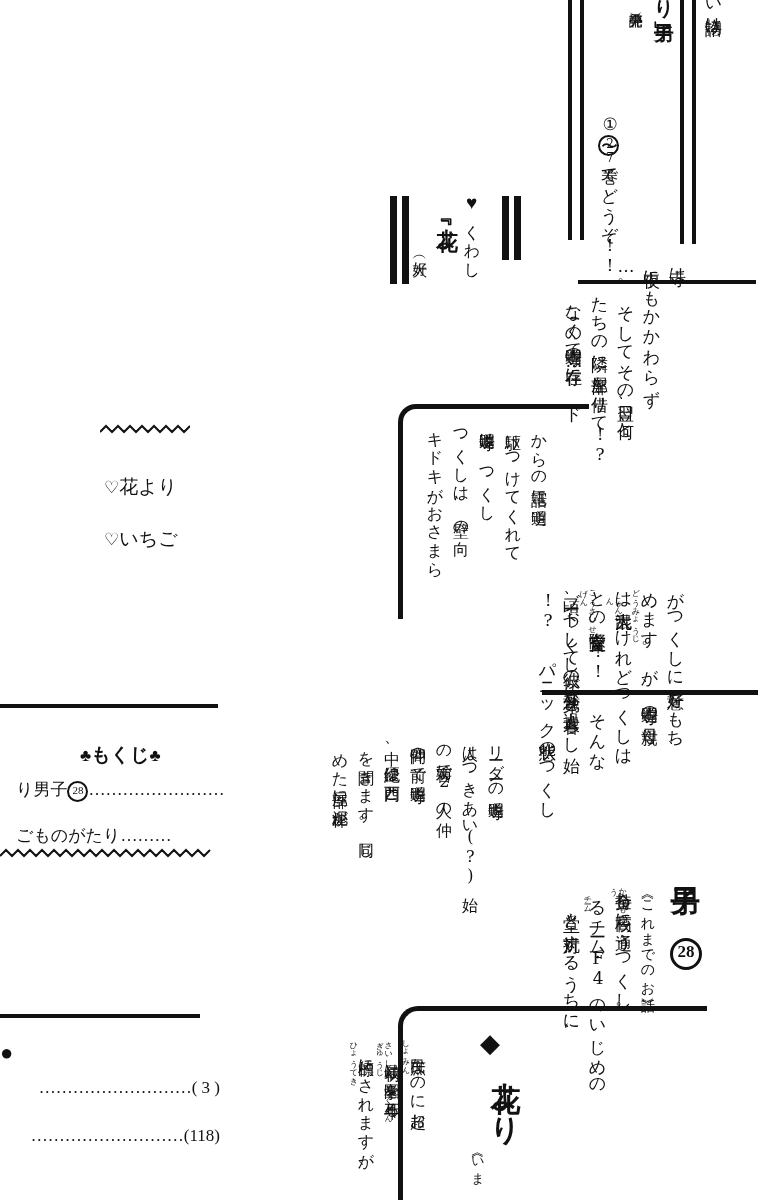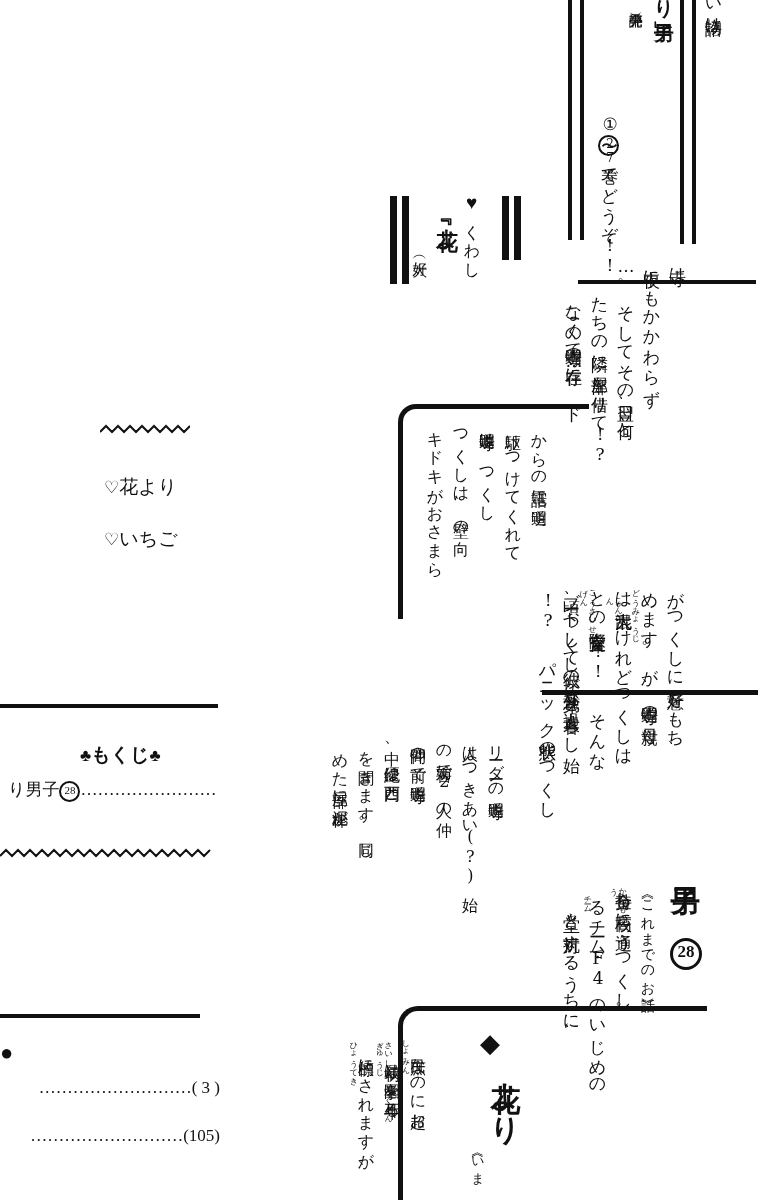--- a/index.html
+++ b/index.html
@@ -140,21 +140,21 @@
   
   #zigzag1{position:absolute;left:100px;top:424px;width:90px;height:10px;}
   #hlist{position:absolute;left:104px;top:474px;}
   #hlist .row{font-size:19px;margin-bottom:26px;white-space:nowrap;font-family:Liberation Serif, serif;}
   #hlist .hm{font-size:17px;}
 
   
   #mokuji-rule{position:absolute;left:0px;top:704px;width:218px;height:4px;background:#111;}
   #mokuji{position:absolute;left:80px;top:742px;font-size:19px;font-weight:bold;white-space:nowrap;}
   .club{font-size:17px;}
-  #toc{position:absolute;left:8px;top:778px;width:222px;}
+  #toc{position:absolute;left:16px;top:778px;width:222px;}
   #toc .trow{font-size:17px;white-space:nowrap;margin-bottom:22px;}
   #toc .circ28s{
     display:inline-block;border:2px solid #111;border-radius:50%;
     width:17px;height:17px;line-height:15px;text-align:center;font-size:11px;
     vertical-align:1px;
   }
   #zigzag2{position:absolute;left:0px;top:848px;width:214px;height:10px;}
 
   #rule-left{position:absolute;left:0px;top:1014px;width:200px;height:4px;background:#111;}
   #bullet{position:absolute;left:0px;top:1040px;font-size:22px;}
@@ -276,31 +276,34 @@
 
   <div id="mokuji-rule"></div>
   <div id="mokuji">
     <span class="club">♣</span><span>もくじ</span><span class="club">♣</span>
   </div>
 
   <div id="toc">
     <div class="trow">
       <span>り男子</span><span class="circ28s">28</span><span>……………………</span>
     </div>
+    <div class="trow">
+      <span>ごものがたり</span><span>………</span>
+    </div>
   </div>
 
   <svg id="zigzag2" viewBox="0 0 214 10" preserveAspectRatio="none">
     <path d="M0 8 L6 2 L12 8 L18 2 L24 8 L30 2 L36 8 L42 2 L48 8 L54 2 L60 8 L66 2 L72 8 L78 2 L84 8 L90 2 L96 8 L102 2 L108 8 L114 2 L120 8 L126 2 L132 8 L138 2 L144 8 L150 2 L156 8 L162 2 L168 8 L174 2 L180 8 L186 2 L192 8 L198 2 L204 8 L210 2" fill="none" stroke="#111" stroke-width="2"></path>
   </svg>
 
   <div id="rule-left"></div>
   <div id="bullet">●</div>
 
   <div id="pages">
     <div class="prow">
       <span>………………………</span><span>( 3 )</span>
     </div>
     <div class="prow">
-      <span>………………………</span><span>(105)</span>
+      <span>………………………</span><span>(118)</span>
     </div>
   </div>
 
 </div>
 
 </body></html>

